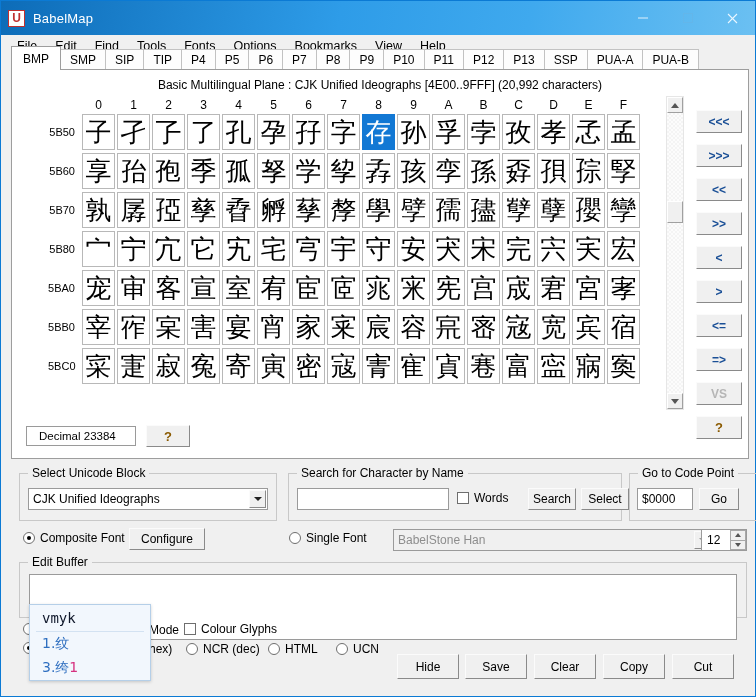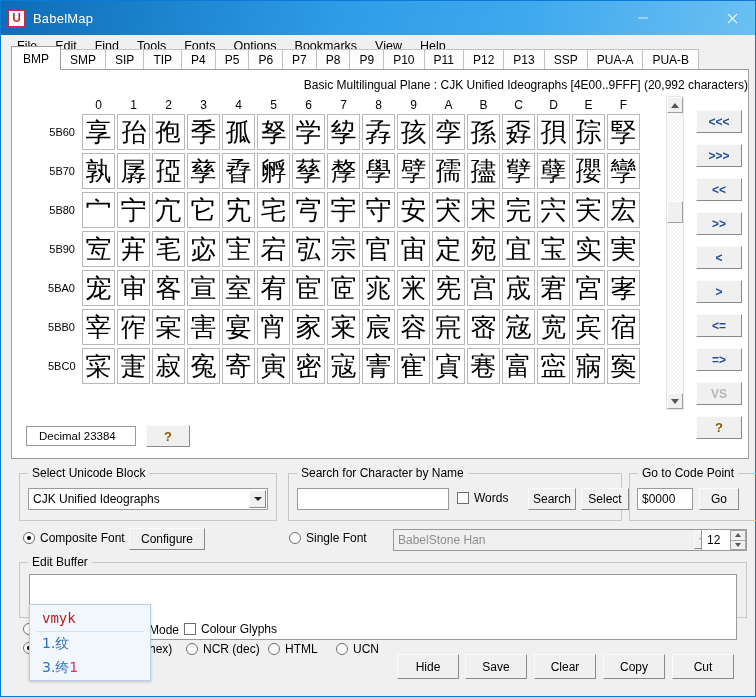--- a/index.html
+++ b/index.html
@@ -39,21 +39,21 @@
     height:21px; padding:0 9px; background:#fdfdfd; border:1px solid #c2c2c2; border-bottom:none;
     display:flex; align-items:center; font-size:12px; margin-right:-1px; color:#000;
   }
   .tab.active { height:24px; background:#fff; border-color:#9d9d9d; font-weight:normal; padding:0 11px; position:relative; z-index:3; }
 
   
   .client {
     position:absolute; left:10px; top:68px; width:738px; height:390px;
     background:#fff; border:1px solid #9d9d9d;
   }
-  .plane-caption { text-align:right; font-size:12px; padding-top:8px; color:#000; }
+  .plane-caption { text-align:center; font-size:12px; padding-top:8px; color:#000; }
 
   
   .gridwrap { position:absolute; left:36px; top:28px; }
   .colhdr { display:flex; margin-left:33px; }
   .colhdr div { width:35px; text-align:center; font-size:12px; color:#000; }
   .gridrow { display:flex; align-items:center; height:39px; }
   .rowhdr { width:33px; text-align:right; padding-right:6px; font-size:11px; color:#000; }
   .cell {
     width:33px; height:36px; margin:1px; border:1px solid #b8b8b8; background:#fff;
     display:flex; align-items:center; justify-content:center;
@@ -104,21 +104,21 @@
   .chk { width:12px; height:12px; border:1px solid #6e6e6e; background:#fff; display:inline-block; vertical-align:middle; }
   .rad { width:12px; height:12px; border:1px solid #6e6e6e; border-radius:50%; background:#fff; display:inline-block; vertical-align:middle; position:relative; }
   .rad.on::after { content:""; position:absolute; left:3px; top:3px; width:4px; height:4px; border-radius:50%; background:#000; }
   .ctl { display:flex; align-items:center; gap:5px; font-size:12px; }
 
   
   .ebox { position:absolute; background:#fff; border:1px solid #9a9a9a; }
 
   
   .ime { position:absolute; background:#f2f7fd; border:1px solid #b5cfe8; box-shadow:0 1px 3px rgba(0,0,0,.18); z-index:40; }
-  .ime-top { padding:5px 10px 5px 12px; font-size:14px; color:#b91c1c; font-family:"DejaVu Sans Mono", monospace; }
+  .ime-top { padding:5px 10px 5px 12px; font-size:14px; color:#0f172a; font-family:"DejaVu Sans Mono", monospace; }
   .ime-sep { height:1px; background:#d3e2f2; margin:0 6px; }
   .ime-item { padding:3px 10px 3px 12px; font-size:14px; color:#2f6fc0; font-family:"DejaVu Sans", sans-serif; white-space:nowrap; }
   .ime-item .cnum { color:#2f6fc0; }
   .ime-item .marker { color:#d6317f; }
 </style>
 </head>
 <body>
 
 <div class="app">
 
@@ -195,20 +195,39 @@
           <div>9</div>
           <div>A</div>
           <div>B</div>
           <div>C</div>
           <div>D</div>
           <div>E</div>
           <div>F</div>
         </div>
       <div id="gridrows">
           <div class="gridrow">
+            <div class="rowhdr">5B50</div>
+            <div class="cell">子</div>
+            <div class="cell">孑</div>
+            <div class="cell">孒</div>
+            <div class="cell">了</div>
+            <div class="cell">孔</div>
+            <div class="cell">孕</div>
+            <div class="cell">孖</div>
+            <div class="cell">字</div>
+            <div class="cell sel">存</div>
+            <div class="cell">孙</div>
+            <div class="cell">孚</div>
+            <div class="cell">孛</div>
+            <div class="cell">孜</div>
+            <div class="cell">孝</div>
+            <div class="cell">孞</div>
+            <div class="cell">孟</div>
+          </div>
+          <div class="gridrow">
             <div class="rowhdr">5B60</div>
             <div class="cell">享</div>
             <div class="cell">孡</div>
             <div class="cell">孢</div>
             <div class="cell">季</div>
             <div class="cell">孤</div>
             <div class="cell">孥</div>
             <div class="cell">学</div>
             <div class="cell">孧</div>
             <div class="cell">孨</div>
@@ -252,39 +271,20 @@
             <div class="cell">守</div>
             <div class="cell">安</div>
             <div class="cell">宊</div>
             <div class="cell">宋</div>
             <div class="cell">完</div>
             <div class="cell">宍</div>
             <div class="cell">宎</div>
             <div class="cell">宏</div>
           </div>
           <div class="gridrow">
-            <div class="rowhdr">5B90</div>
-            <div class="cell">宐</div>
-            <div class="cell">宑</div>
-            <div class="cell">宒</div>
-            <div class="cell">宓</div>
-            <div class="cell">宔</div>
-            <div class="cell">宕</div>
-            <div class="cell">宖</div>
-            <div class="cell">宗</div>
-            <div class="cell">官</div>
-            <div class="cell">宙</div>
-            <div class="cell">定</div>
-            <div class="cell">宛</div>
-            <div class="cell">宜</div>
-            <div class="cell">宝</div>
-            <div class="cell">实</div>
-            <div class="cell">実</div>
-          </div>
-          <div class="gridrow">
             <div class="rowhdr">5BA0</div>
             <div class="cell">宠</div>
             <div class="cell">审</div>
             <div class="cell">客</div>
             <div class="cell">宣</div>
             <div class="cell">室</div>
             <div class="cell">宥</div>
             <div class="cell">宦</div>
             <div class="cell">宧</div>
             <div class="cell">宨</div>

